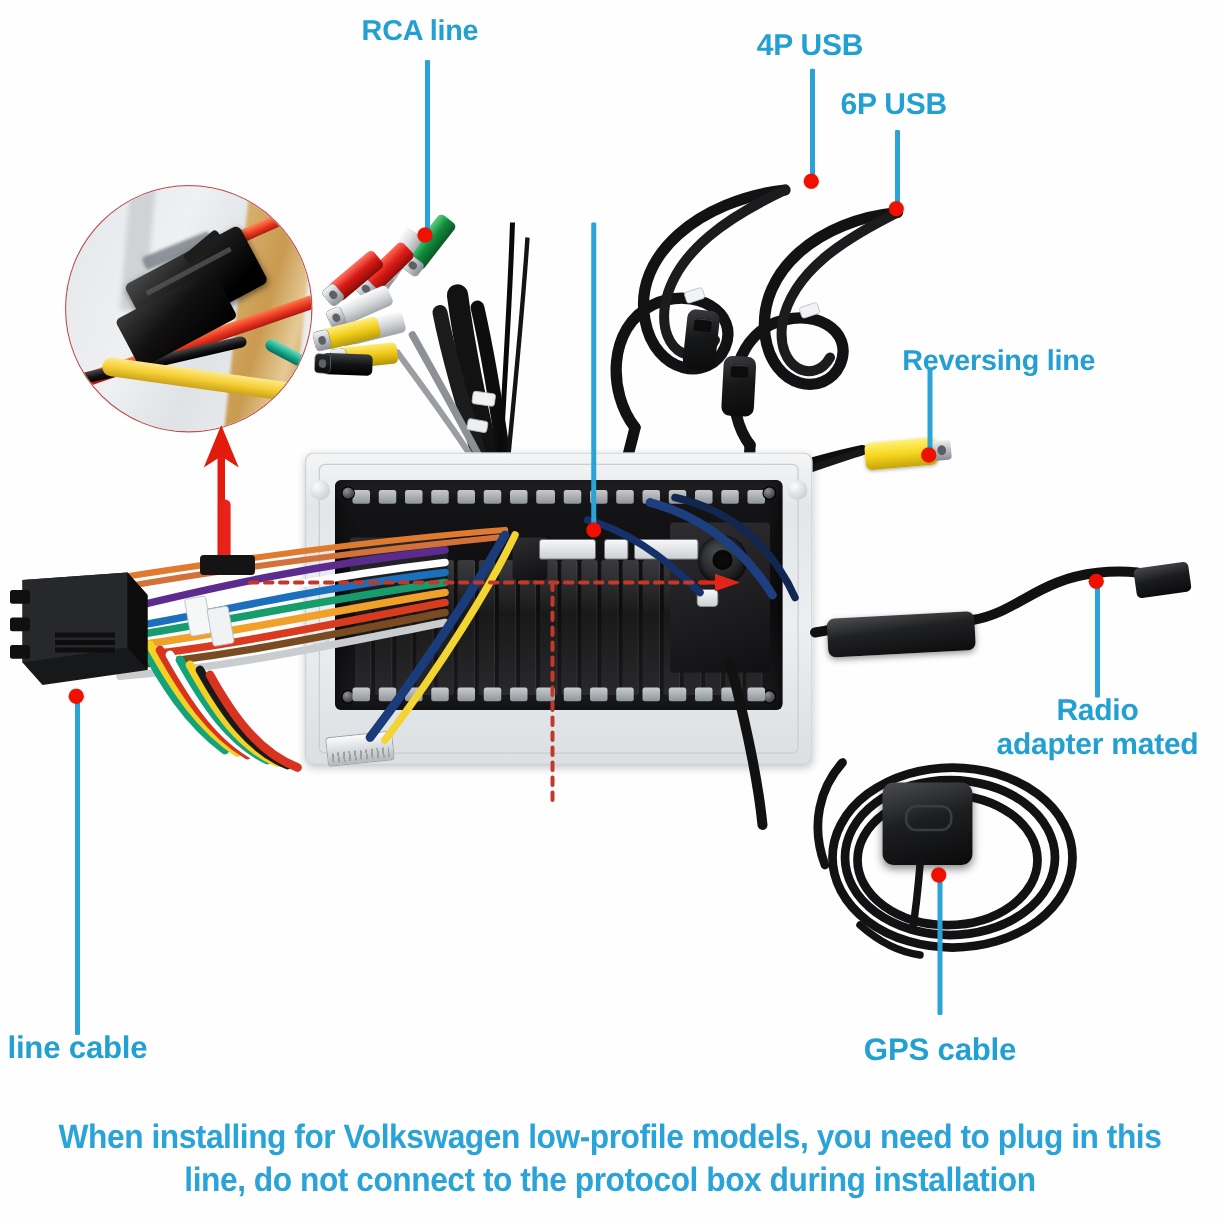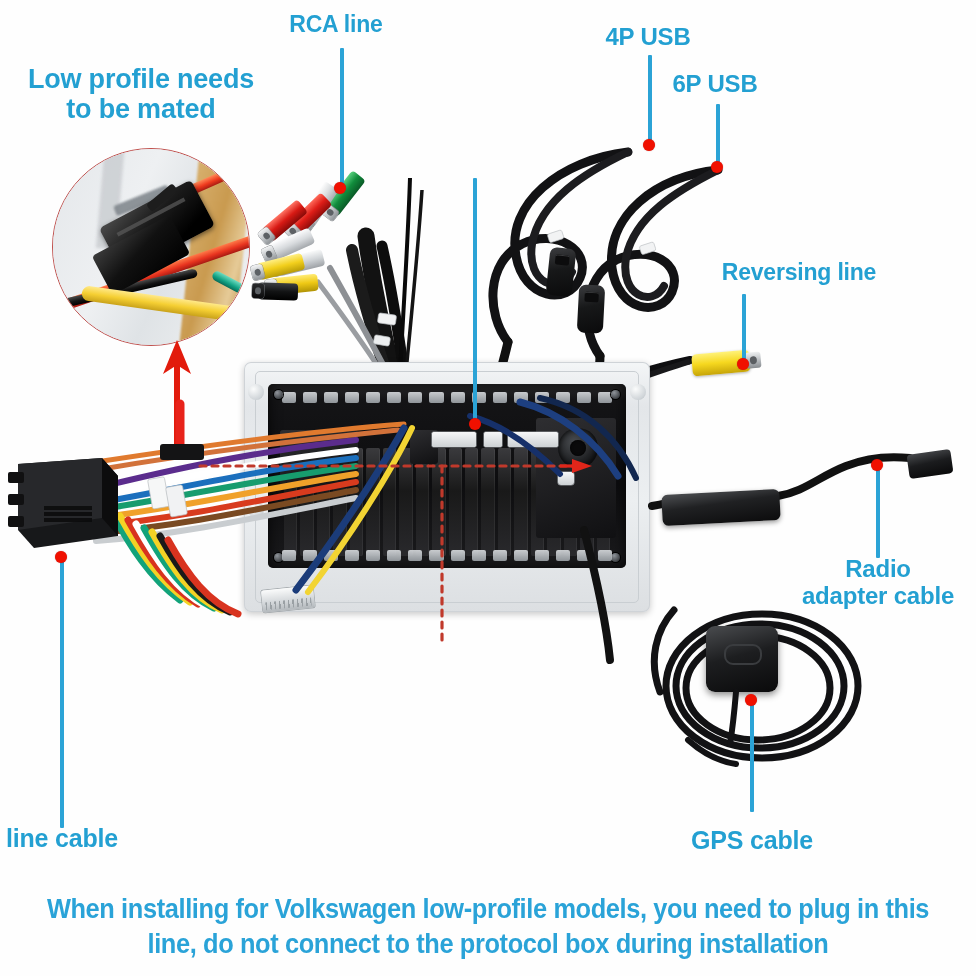--- a/index.html
+++ b/index.html
@@ -570,34 +570,32 @@
 
   <div class="leader v" style="left:876px;top:468px;height:90px;"></div>
   <div class="dot" style="left:871px;top:459px;"></div>
 
   <div class="leader v" style="left:750px;top:700px;height:112px;"></div>
   <div class="dot" style="left:745px;top:694px;"></div>
 
   <div class="leader v" style="left:60px;top:558px;height:270px;"></div>
   <div class="dot" style="left:55px;top:551px;"></div>
 
-  <div class="lbl c" style="left:10px;top:64px;width:262px;font-size:27px;">Low profile needs
-to be mated</div>
 
   <div class="lbl c" style="left:248px;top:12px;width:176px;font-size:23px;">RCA line</div>
 
 
   <div class="lbl c" style="left:586px;top:24px;width:124px;font-size:24px;">4P USB</div>
 
   <div class="lbl c" style="left:656px;top:71px;width:118px;font-size:24px;">6P USB</div>
 
-  <div class="lbl c" style="left:682px;top:260px;width:234px;font-size:23px;">Reversing line</div>
+  <div class="lbl c" style="left:682px;top:276px;width:234px;font-size:23px;">Reversing line</div>
 
   <div class="lbl c" style="left:782px;top:556px;width:192px;font-size:24px;">Radio
-adapter cable</div>
+adapter mated</div>
 
   <div class="lbl c" style="left:672px;top:826px;width:160px;font-size:25px;">GPS cable</div>
 
   <div class="lbl l" style="left:6px;top:824px;width:200px;font-size:25px;">line cable</div>
 
 
   <div id="caption">
     <div>When installing for Volkswagen low-profile models, you need to plug in this</div>
     <div>line, do not connect to the protocol box during installation</div>
   </div>

